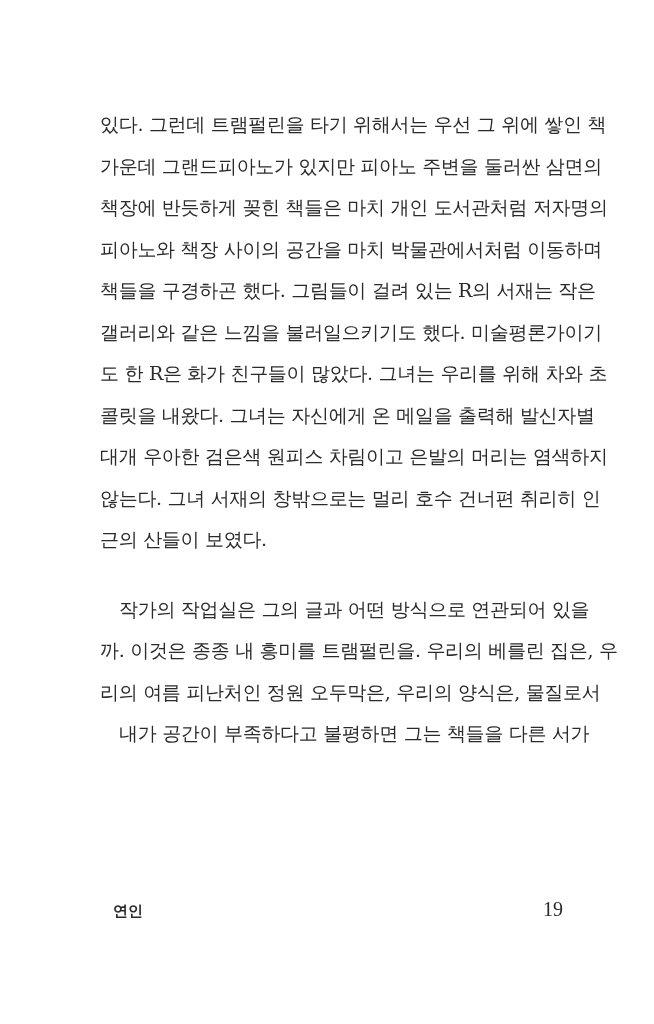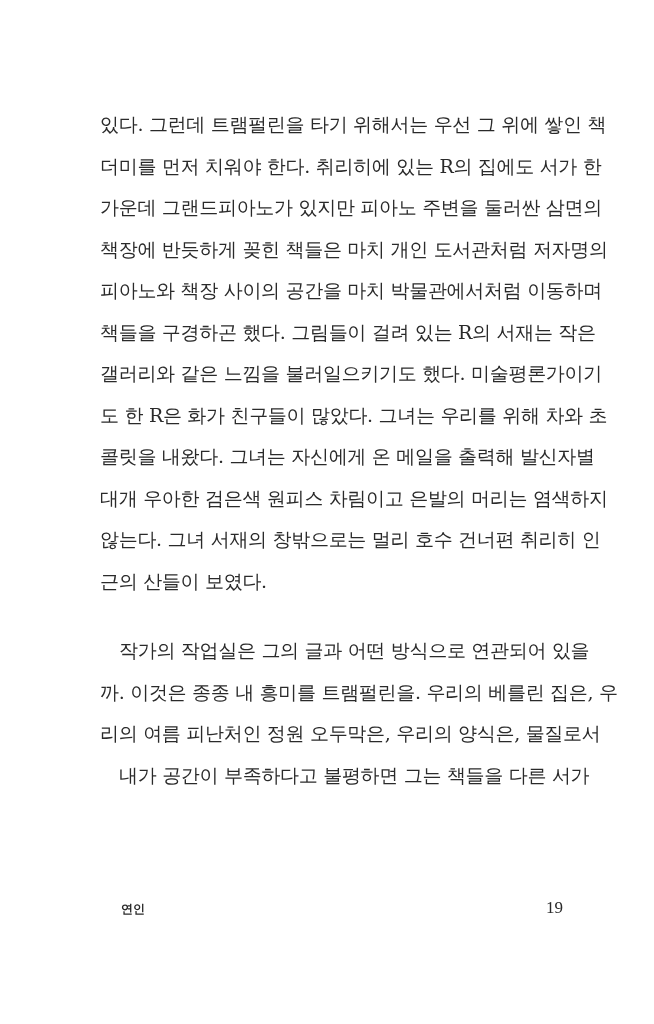--- a/index.html
+++ b/index.html
@@ -53,36 +53,34 @@
       top: 898px;
       width: 450px;
       display: flex;
       justify-content: space-between;
       align-items: baseline;
       font-size: 17px;
     }
     .footer .book-title {
       font-weight: bold;
       font-family: "DejaVu Sans", "Liberation Sans", sans-serif;
-      font-size: 12px;
-      margin-left: 8px;
+      font-size: 15px;
     }
     .footer .page-number {
       font-family: "Liberation Serif", serif;
-      font-size: 17px;
+      font-size: 20px;
     }
   </style>
 </head>
 <body>
 
 <div class="page">
   <div class="body-text">
     <div>
       <div class="line">있다. 그런데 트램펄린을 타기 위해서는 우선 그 위에 쌓인 책</div>
-      <div class="line">더미를 먼저 치워야 한다. 취리히에 있는 R의 집에도 서가 한</div>
       <div class="line">가운데 그랜드피아노가 있지만 피아노 주변을 둘러싼 삼면의</div>
       <div class="line">책장에 반듯하게 꽂힌 책들은 마치 개인 도서관처럼 저자명의</div>
       <div class="line">피아노와 책장 사이의 공간을 마치 박물관에서처럼 이동하며</div>
       <div class="line">책들을 구경하곤 했다. 그림들이 걸려 있는 R의 서재는 작은</div>
       <div class="line">갤러리와 같은 느낌을 불러일으키기도 했다. 미술평론가이기</div>
       <div class="line">도 한 R은 화가 친구들이 많았다. 그녀는 우리를 위해 차와 초</div>
       <div class="line">콜릿을 내왔다. 그녀는 자신에게 온 메일을 출력해 발신자별</div>
       <div class="line">대개 우아한 검은색 원피스 차림이고 은발의 머리는 염색하지</div>
       <div class="line">않는다. 그녀 서재의 창밖으로는 멀리 호수 건너편 취리히 인</div>
       <div class="line last">근의 산들이 보였다.</div>

